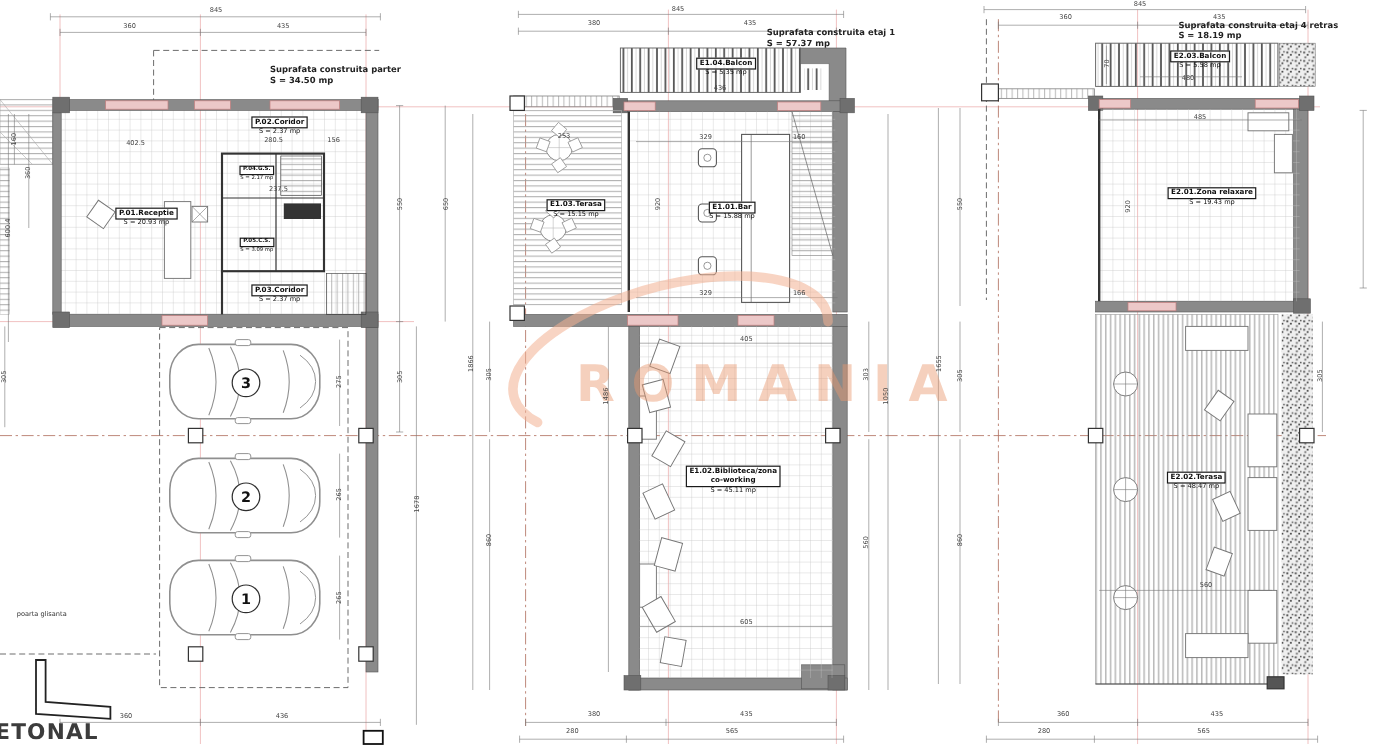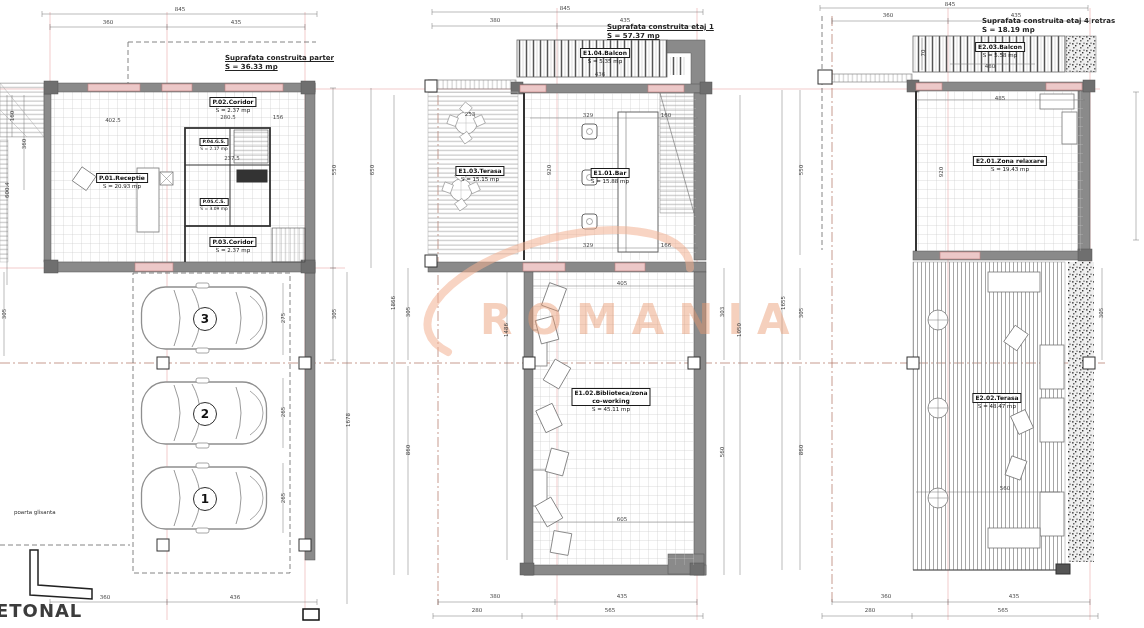--- a/index.html
+++ b/index.html
@@ -295,25 +295,25 @@
       <path d="M916 100H1085 M916 492H1060"></path>
       <path d="M1136 92V240 M1133 92H1139 M1133 240H1139"></path>
     </g>
   </g>
 
   <path d="M448 352 A135 58 -15 1 1 690 268" fill="none" stroke="#f3b191" stroke-width="8" stroke-linecap="round" opacity="0.55"></path>
 </svg>
 
 <div class="wm-text" style="left:480px;top:295px;">ROMANIA</div>
 
-<div class="note" style="left:225px;top:54px;text-decoration:underline;">
+<div class="note" style="left:225px;top:54px;">
   <span>Suprafata construita parter</span><br>
-  <span>S = 36.33 mp</span>
-</div>
-<div class="note" style="left:607px;top:23px;text-decoration:underline;">
+  <span>S = 34.50 mp</span>
+</div>
+<div class="note" style="left:639px;top:23px;">
   <span>Suprafata construita etaj 1</span><br>
   <span>S = 57.37 mp</span>
 </div>
 <div class="note" style="left:982px;top:17px;">
   <span>Suprafata construita etaj 4 retras</span><br>
   <span>S = 18.19 mp</span>
 </div>
 
 <div class="room" style="left:122px;top:173px;">
   <span class="room-box">P.01.Receptie</span>

